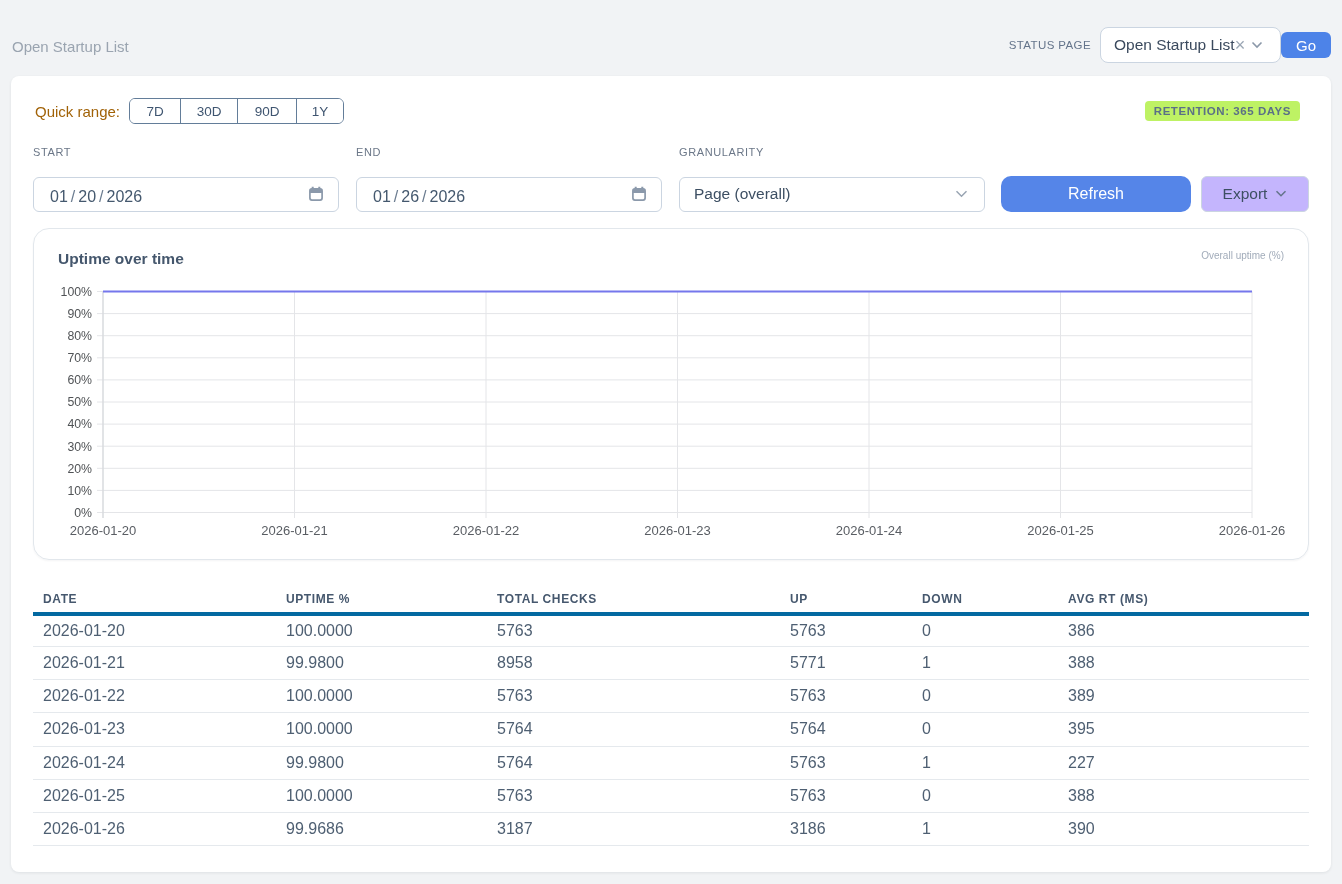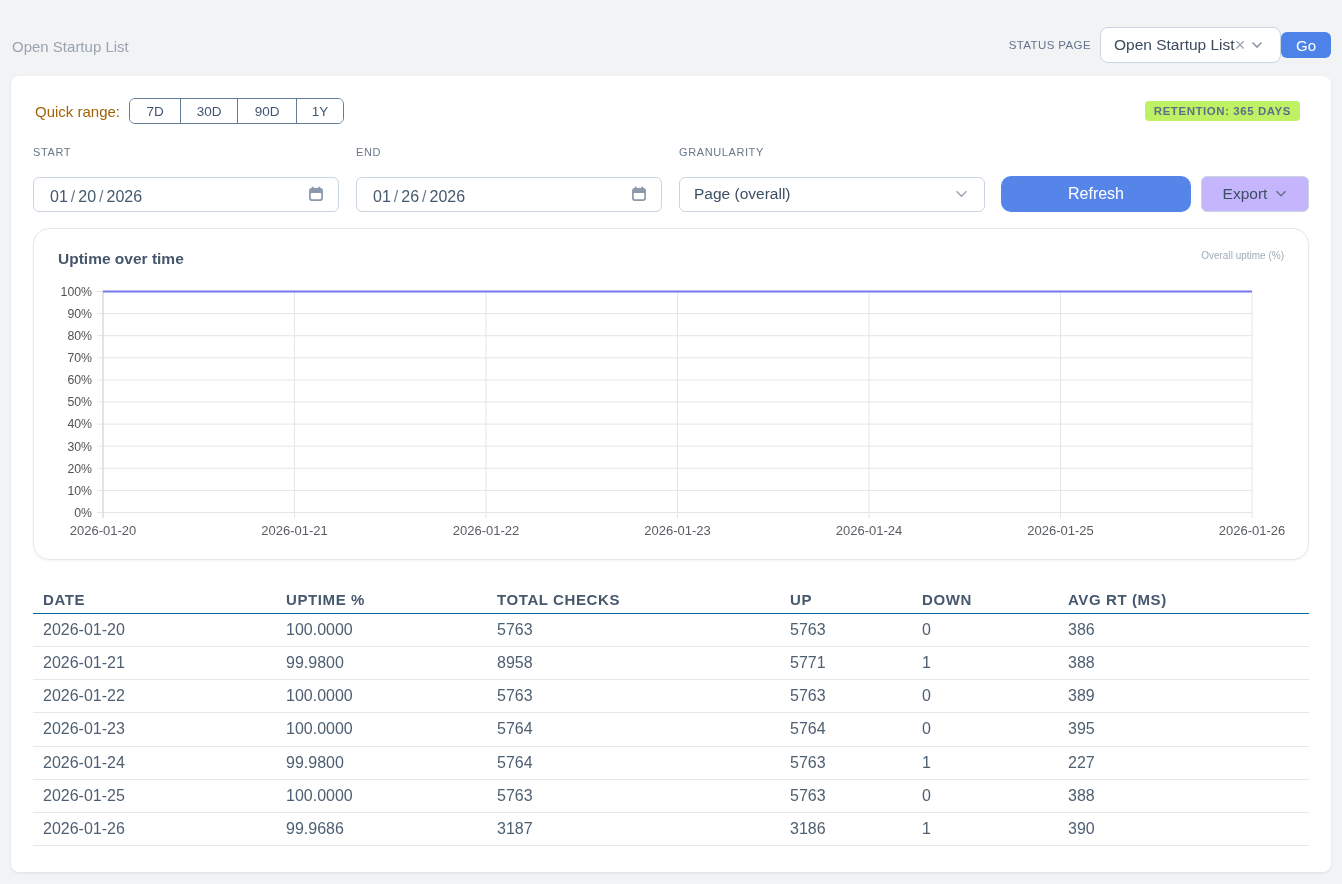--- a/index.html
+++ b/index.html
@@ -50,21 +50,21 @@
   
   .chart-card { position:relative; margin-top:16px; width:1276px; height:332px; border:1px solid #e2e7ec; border-radius:16px; box-shadow:0 1px 2px rgba(30,40,60,0.05);padding-left:28px; }
   .chart-head { position:absolute; left:24px; right:24px; top:21px; display:flex; }
   .chart-title { font-size:15.5px; font-weight:bold; color:#45576d; }
   .chart-right { margin-left:auto; font-size:10px; color:#a2acba; }
   .chart-svg { position:absolute; left:0; top:0; }
 
   
   .tablewrap { margin-top:28px; width:1276px; }
   table { border-collapse:collapse; table-layout:fixed; width:1276px; }
-  th { text-align:left; height:26px; vertical-align:bottom; font-size:15px; letter-spacing:0.6px; color:#46586e; padding:0 0 5.5px 10px; border-bottom:1px solid #0369a1; }
+  th { text-align:left; height:26px; vertical-align:bottom; font-size:12px; letter-spacing:0.6px; color:#46586e; padding:0 0 5.5px 10px; border-bottom:4px solid #0369a1; }
   td { height:33.15px; font-size:16px; color:#4e5f72; padding:0 0 0 10px; border-bottom:1px solid #e5e9ed; }
 </style>
 </head>
 <body>
   <div class="header">
     <div class="sub">Open Startup List</div>
     <div class="hdr-right">
       <span class="sp-label">STATUS PAGE</span>
       <div class="sp-select">
         <span class="txt">Open Startup List</span>

